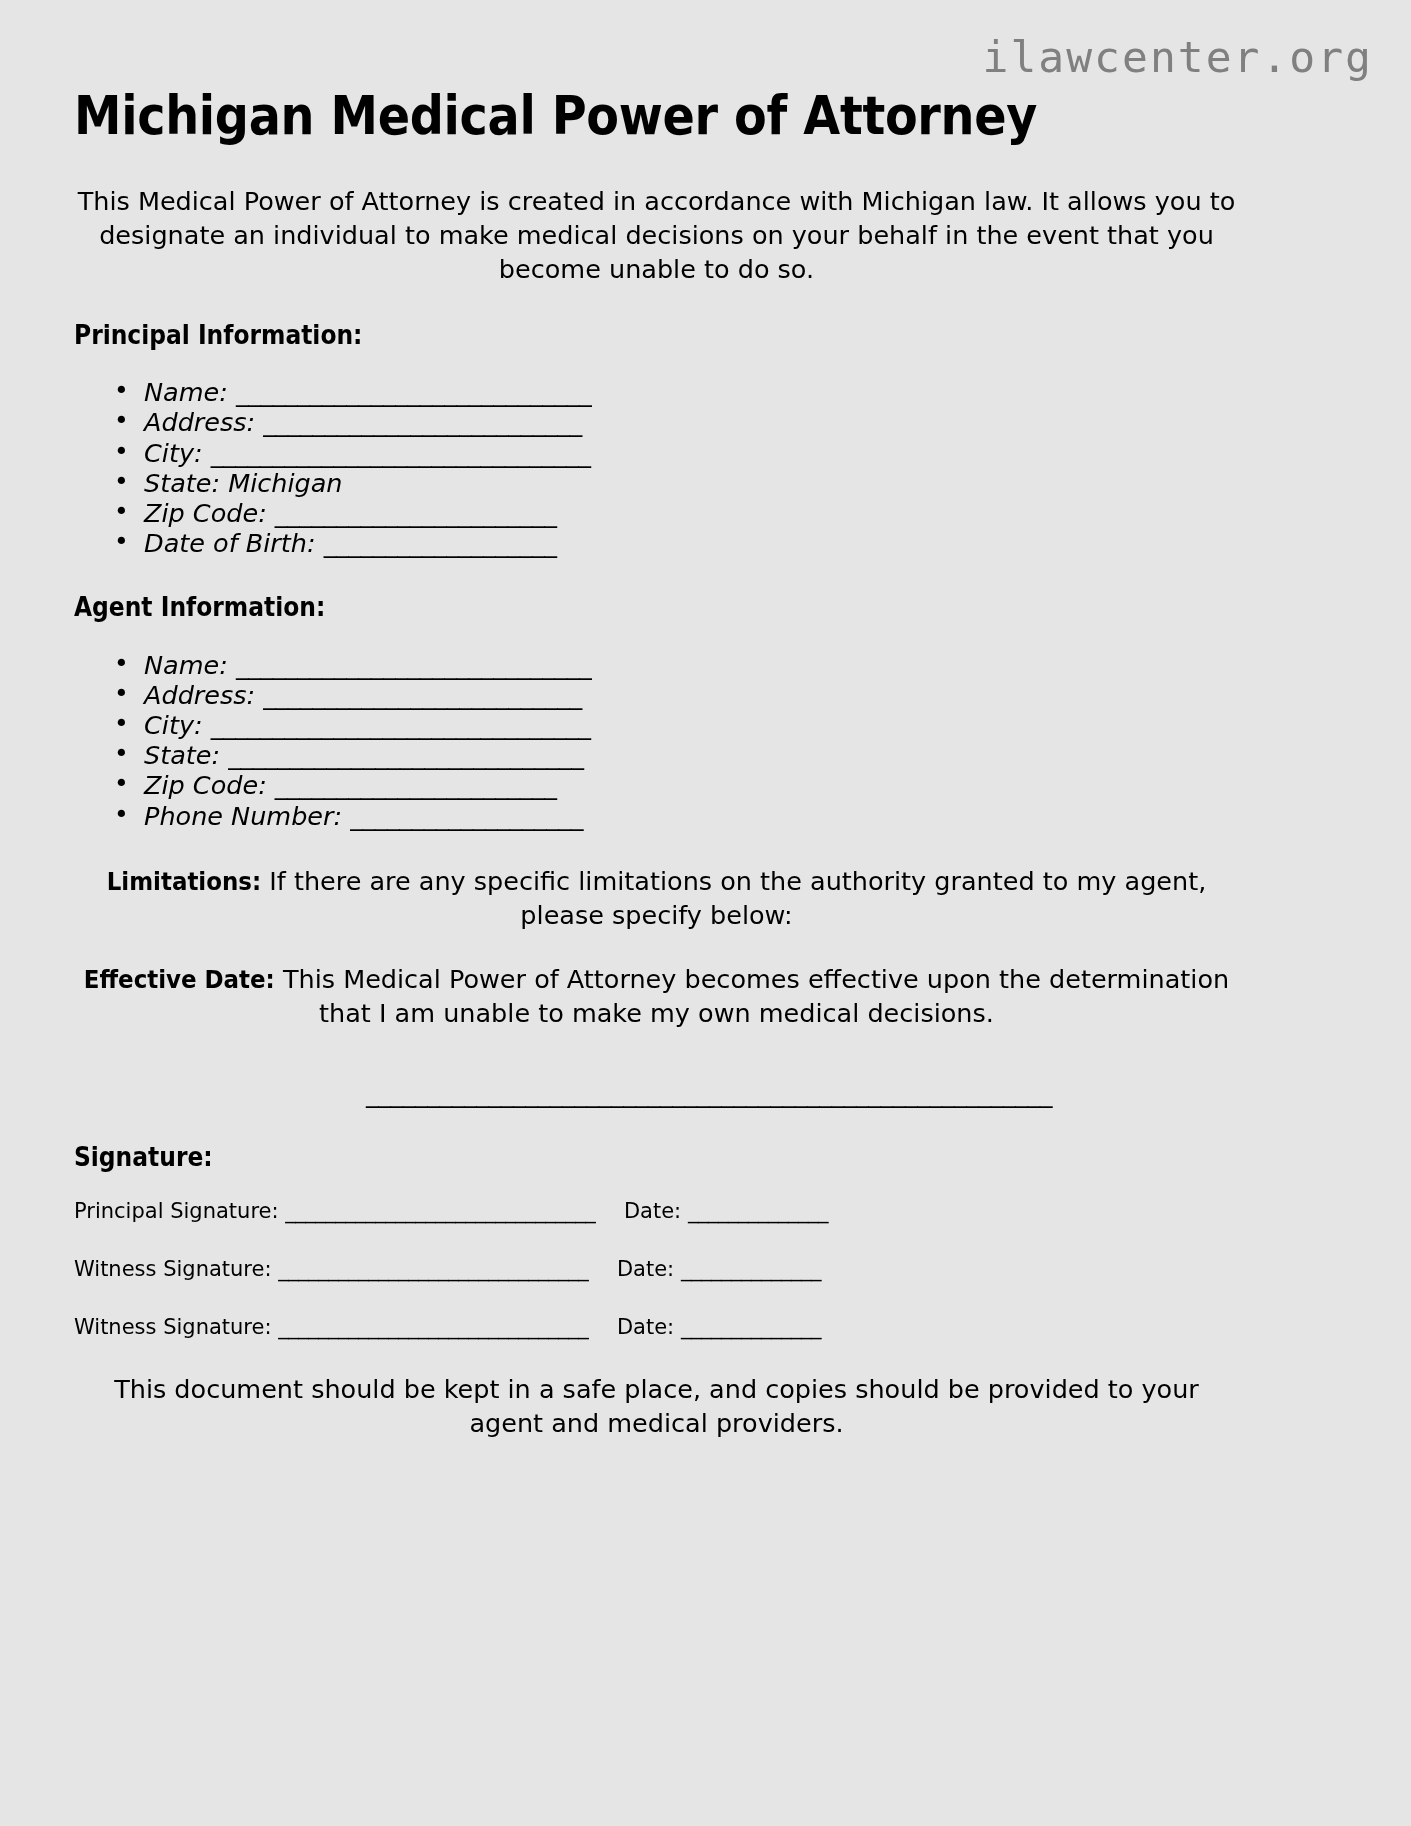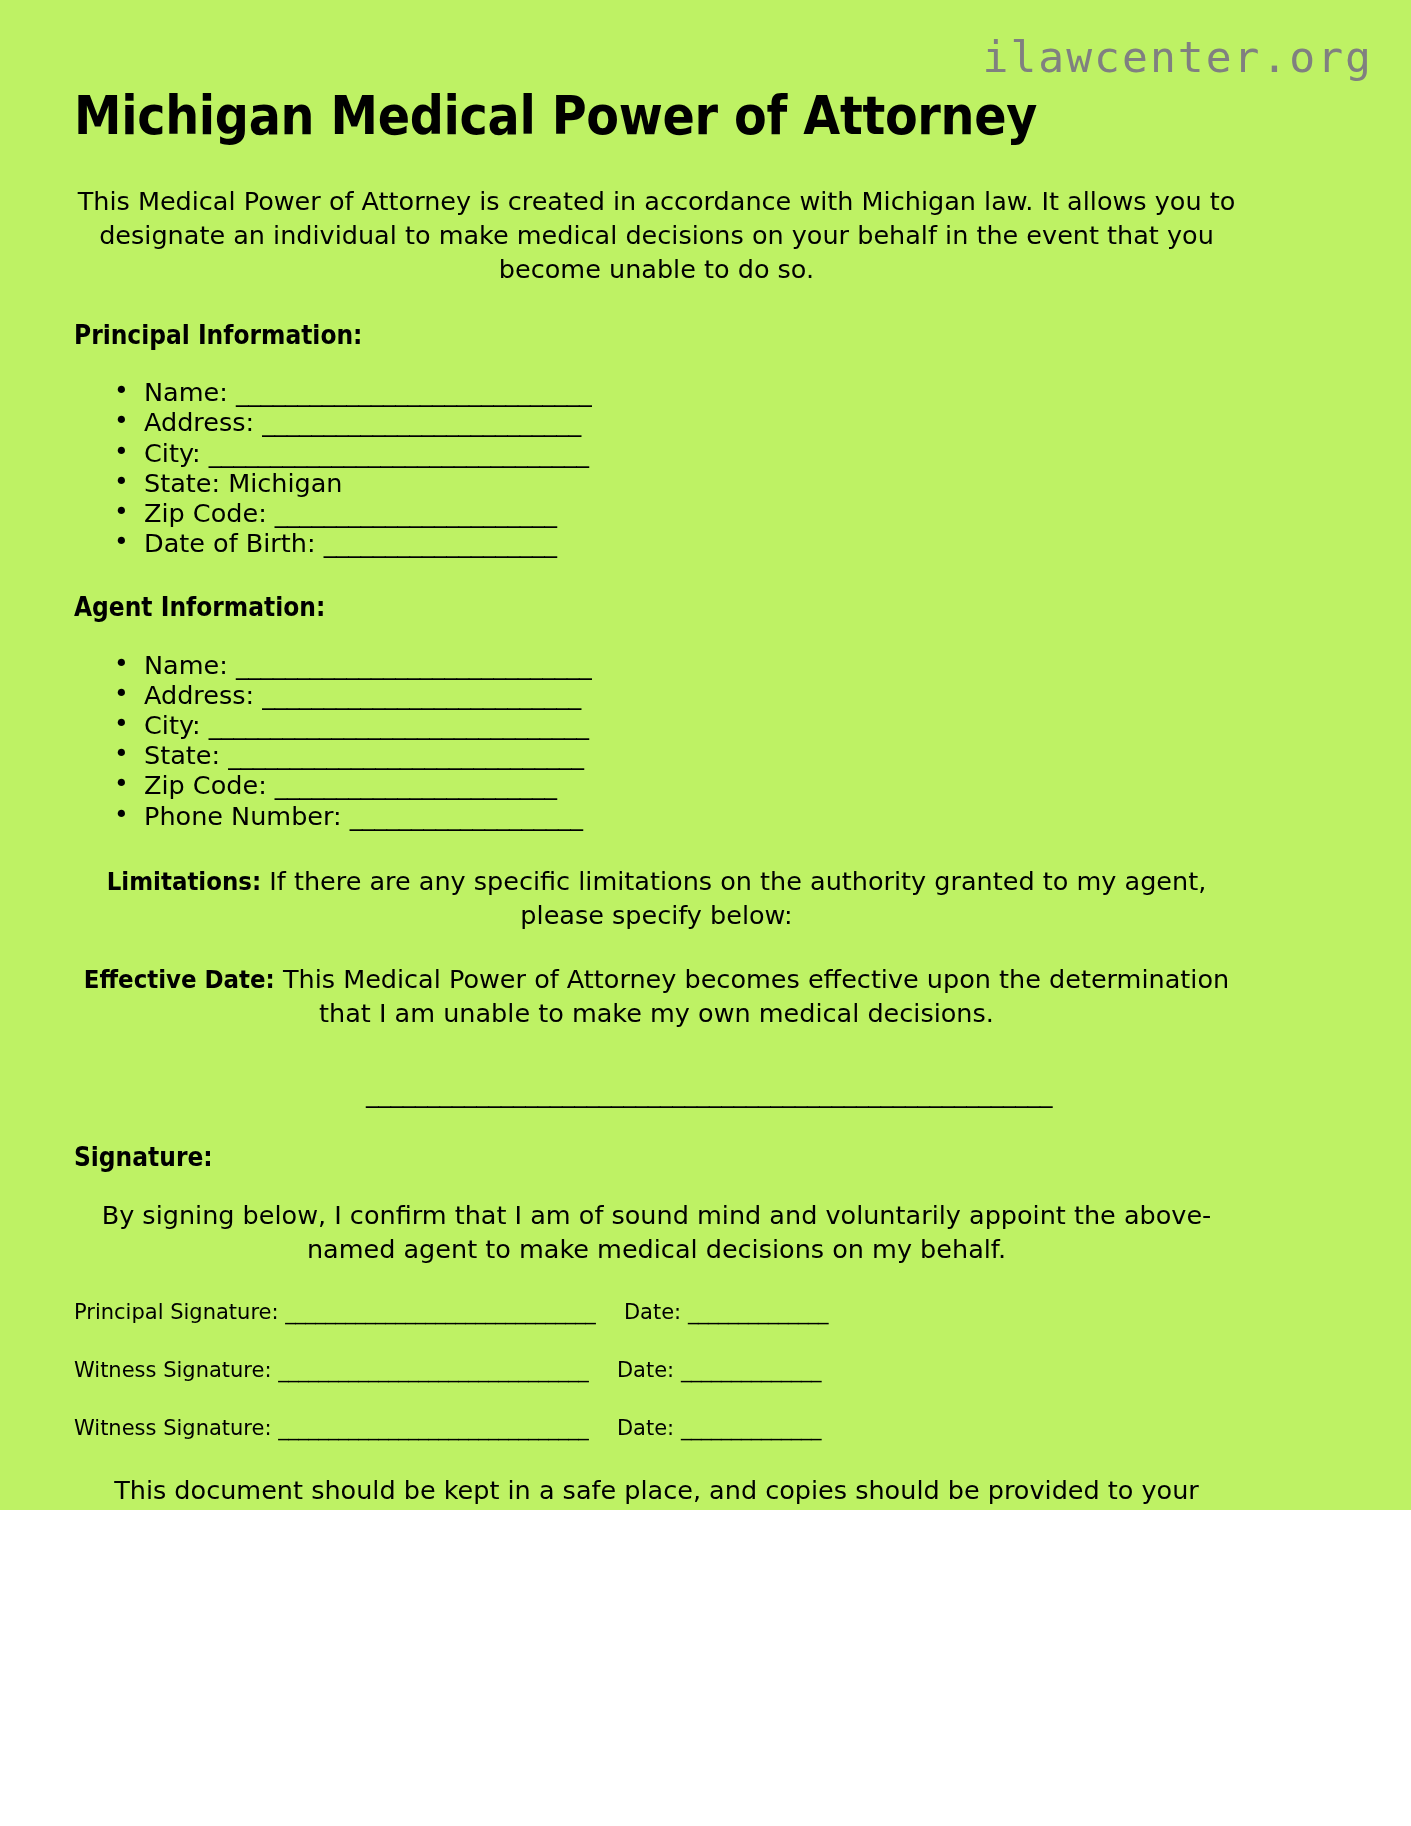--- a/index.html
+++ b/index.html
@@ -7,22 +7,22 @@
     padding: 0;
     background: #ffffff;
   }
   body {
     font-family: "DejaVu Sans", sans-serif;
     color: #000000;
   }
   .page {
     position: relative;
     width: 1411px;
-    height: 1510px;
-    background: #bef264;
+    height: 1826px;
+    background: #e5e5e5;
     box-sizing: border-box;
     overflow: hidden;
   }
   .watermark {
     position: absolute;
     top: 36px;
     right: 38px;
     font-family: "DejaVu Sans Mono", monospace;
     font-size: 43px;
     letter-spacing: 2px;
@@ -64,20 +64,21 @@
     list-style: none;
     margin: 0 0 34px 0;
     padding: 0 0 0 40px;
   }
   ul.fields li {
     position: relative;
     font-size: 25.5px;
     line-height: 1.185;
     padding-left: 30px;
     white-space: nowrap;
+    font-style: italic;
   }
   ul.fields li::before {
     content: "\2022";
     position: absolute;
     left: 0;
     top: -1px;
     font-size: 25px;
   }
   .blank { letter-spacing: -0.5px; }
   .lim-rule {
@@ -176,21 +177,20 @@
     <p class="para">
       <b class="lead">Effective Date:</b><span> This Medical Power of Attorney becomes effective upon the determination that I am unable to make my own medical decisions.</span>
     </p>
 
     <div class="spacer-sm"></div>
 
     <div class="lim-rule">________________________________________________________</div>
 
     <h2 class="section">Signature:</h2>
 
-    <p class="para">By signing below, I confirm that I am of sound mind and voluntarily appoint the above-named agent to make medical decisions on my behalf.</p>
 
     <div class="sig-line">
       <span>Principal Signature:</span>
       <span class="blank">_______________________________</span><span class="gap"></span>
       <span>Date:</span>
       <span class="blank">______________</span>
     </div>
 
     <div class="sig-line">
       <span>Witness Signature:</span>

